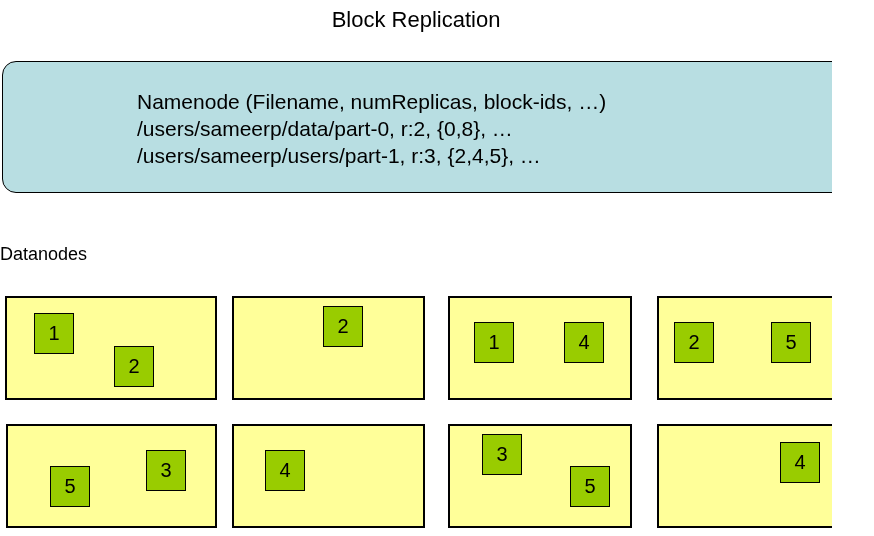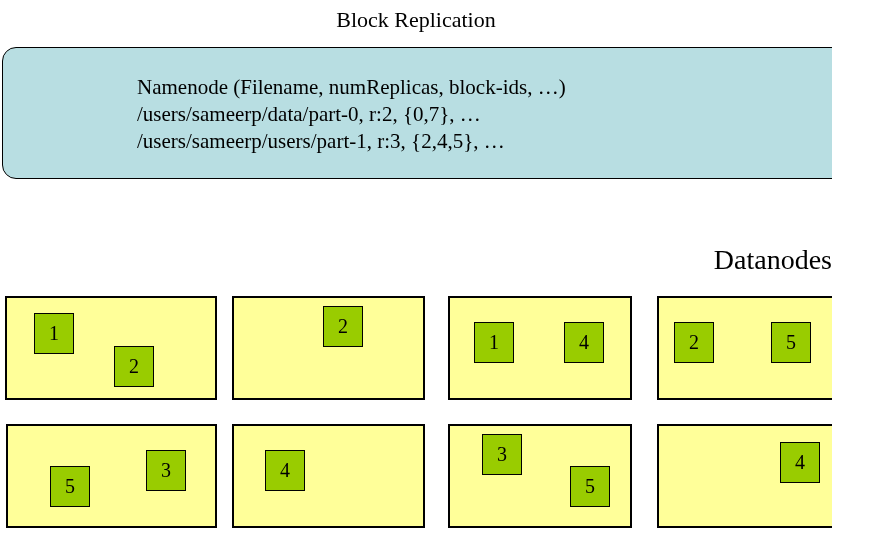--- a/index.html
+++ b/index.html
@@ -1,59 +1,59 @@
 <!DOCTYPE html>
 <html style="--namenode-fill: #B8DEE2; --datanode-fill: #FFFF99; --block-fill: #99CC00;"><head>
 <meta charset="utf-8">
 <style>
   html, body { margin: 0; padding: 0; background: #ffffff; }
   .canvas {
     position: relative;
     width: 832px;
     height: 536px;
     background: #ffffff;
-    font-family: Liberation Serif, serif;
+    font-family: Liberation Sans, sans-serif;
     color: #000;
     overflow: hidden;
   }
   .main-title {
     position: absolute;
     top: 7px;
     left: 0;
     width: 100%;
     text-align: center;
     font-size: 22px;
     color: #000;
   }
   .namenode-box {
     position: absolute;
     left: 2px;
-    top: 47px;
+    top: 61px;
     width: 866px;
     height: 132px;
     background: var(--namenode-fill, #B8DEE2);
     border: 1.5px solid #000;
     border-radius: 14px;
     box-sizing: border-box;
   }
   .namenode-text {
     position: absolute;
     left: 134px;
     top: 26px;
     font-size: 21px;
     line-height: 27px;
     white-space: nowrap;
   }
   .datanodes-title {
     position: absolute;
     top: 244px;
     left: 0;
     width: 100%;
-    text-align: right;
-    font-size: 28px;
+    text-align: left;
+    font-size: 18px;
   }
   .dn-box {
     position: absolute;
     background: var(--datanode-fill, #FFFF99);
     border: 2px solid #000;
     box-sizing: border-box;
   }
   .block {
     position: absolute;
     width: 40px;
@@ -71,21 +71,21 @@
 </head>
 <body>
 
 <div class="canvas">
 
   <div class="main-title">Block Replication</div>
 
   <div class="namenode-box">
     <div class="namenode-text">
       <div>Namenode (Filename, numReplicas, block-ids, …)</div>
-      <div>/users/sameerp/data/part-0, r:2, {0,7}, …</div>
+      <div>/users/sameerp/data/part-0, r:2, {0,8}, …</div>
       <div>/users/sameerp/users/part-1, r:3, {2,4,5}, …</div>
     </div>
   </div>
 
   <div class="datanodes-title">Datanodes</div>
 
   <div>
       <div class="dn-box" style="left: 5px; top: 296px; width: 212px; height: 104px;">
         <div class="block" style="left: 27px; top: 15px;">1</div>
         <div class="block" style="left: 107px; top: 48px;">2</div>

